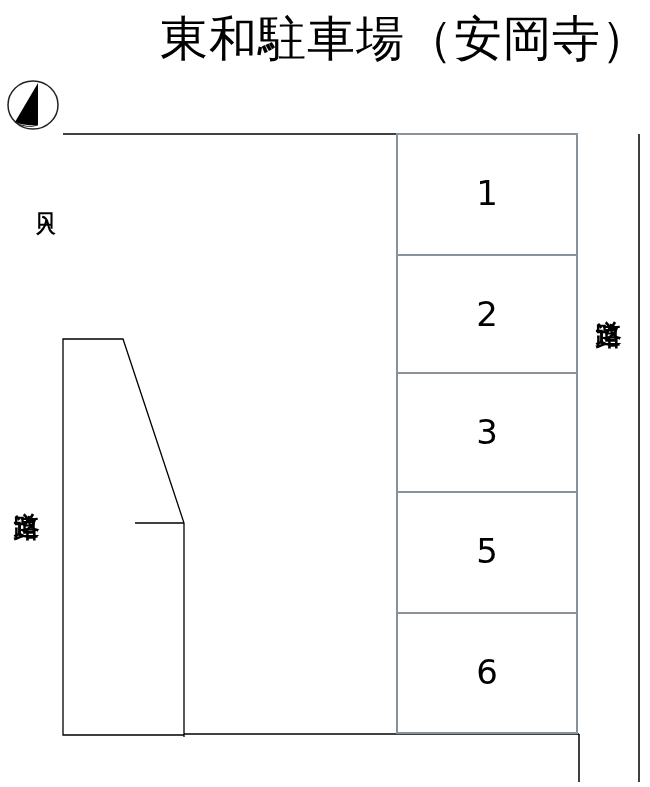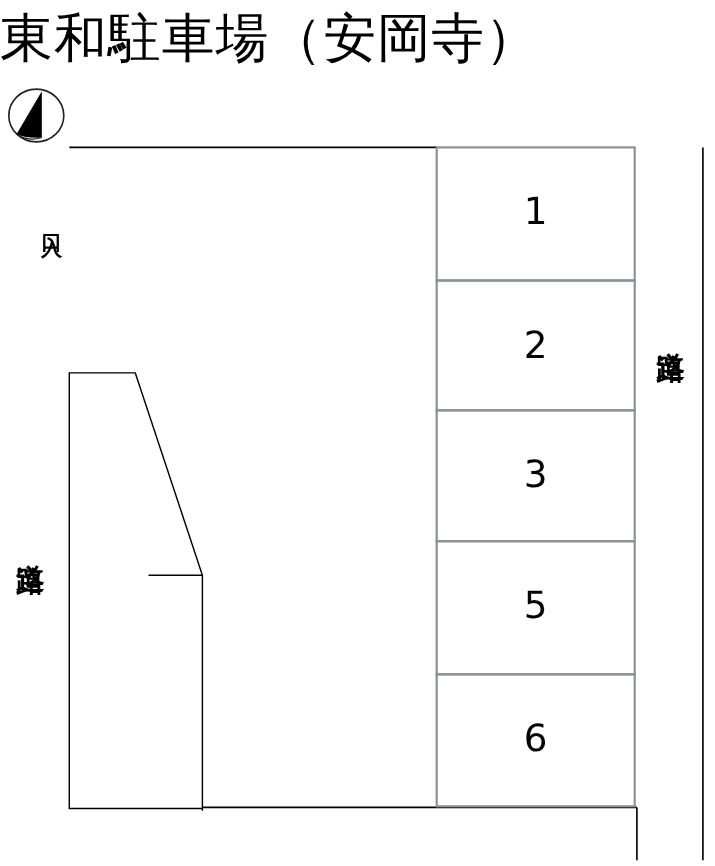--- a/index.html
+++ b/index.html
@@ -13,22 +13,22 @@
       position: relative;
       overflow: hidden;
       font-family: "DejaVu Sans", sans-serif;
       color: #000;
     }
     .title {
       position: absolute;
       left: 0;
       top: 4px;
       width: 650px;
-      text-align: left;
-      font-family: Liberation Mono, monospace;
+      text-align: right;
+      font-family: Liberation Serif, serif;
       font-size: 48px;
       line-height: 70px;
       letter-spacing: 1px;
       padding-left: 0;
       box-sizing: border-box;
     }
     .title span { display: inline-block; }
     svg.plan {
       position: absolute;
       left: 0;

